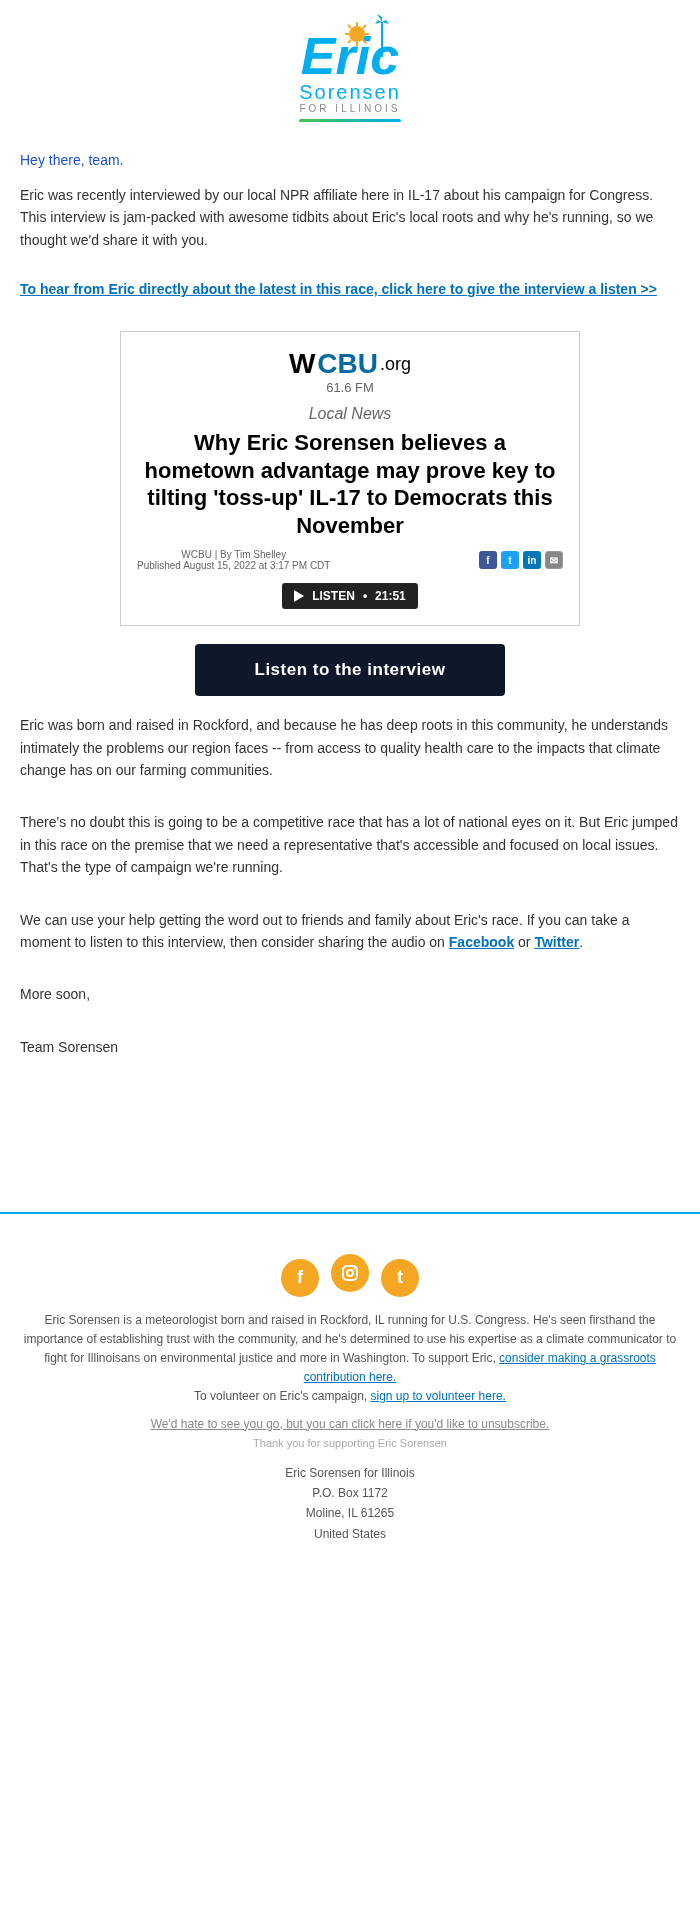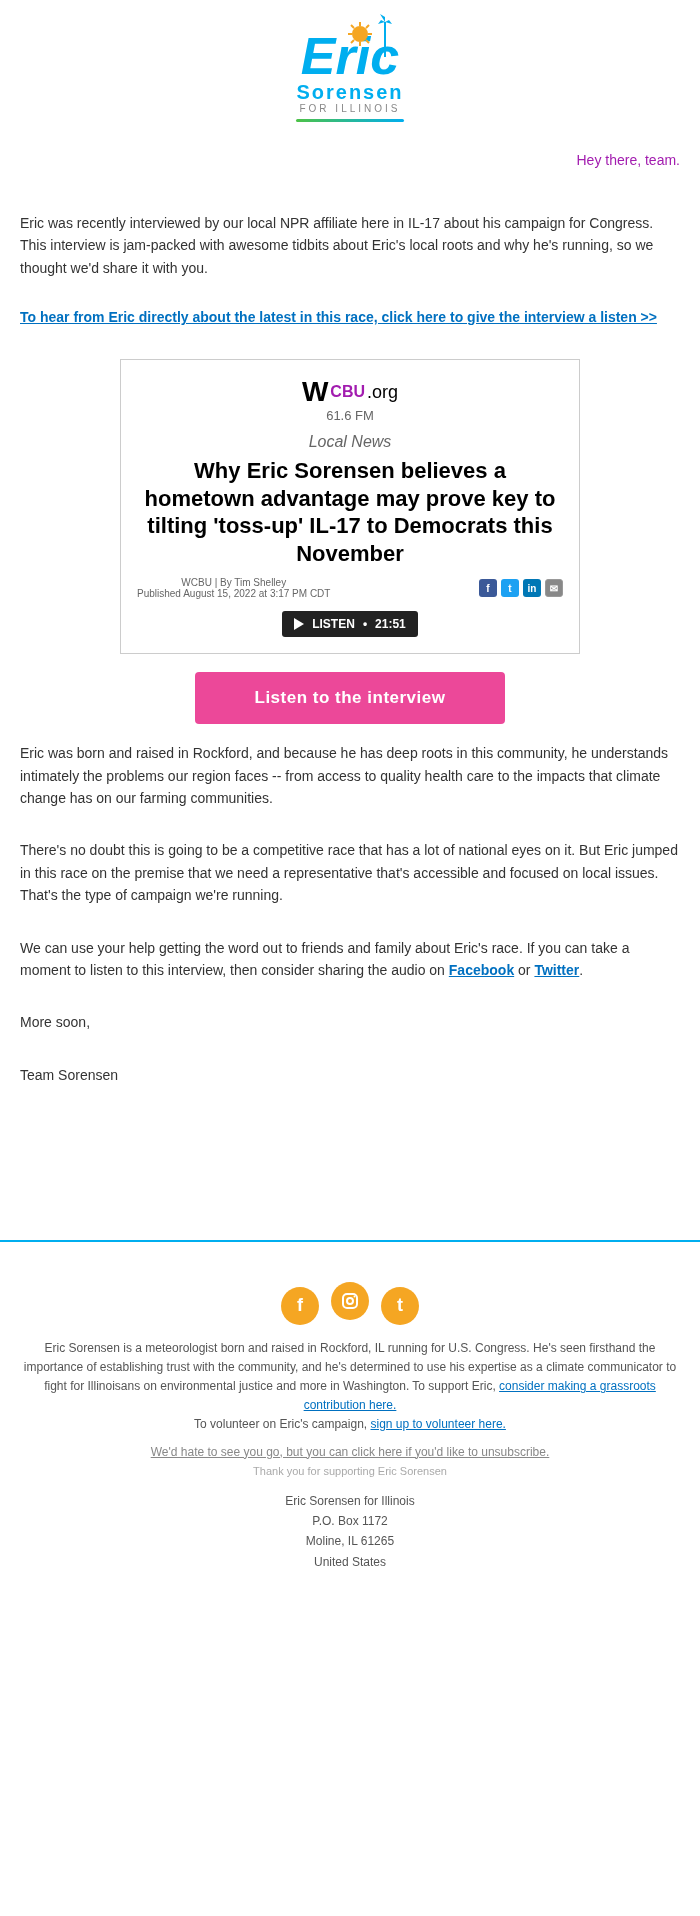--- a/index.html
+++ b/index.html
@@ -18,23 +18,22 @@
     }
     .header {
       text-align: center;
       padding: 30px 20px 20px;
     }
     .content {
       padding: 10px 20px 20px;
     }
     .greeting {
       font-size: 14px;
-      margin-bottom: 28px;
-      color: #a21caf;
-      text-align: right;
+      margin-bottom: 0;
+      color: #1d4ed8;
     }
     .body-text {
       font-size: 14px;
       line-height: 1.6;
       color: #333;
       margin-bottom: 14px;
     }
     .cta-link {
       color: #0070c0;
       font-weight: bold;
@@ -57,23 +56,23 @@
       align-items: center;
       justify-content: center;
       gap: 2px;
     }
     .wcbu-w {
       font-size: 28px;
       font-weight: 900;
       color: #000;
     }
     .wcbu-cbu {
-      font-size: 16px;
+      font-size: 28px;
       font-weight: 900;
-      color: #a21caf;
+      color: #0369a1;
     }
     .wcbu-org {
       font-size: 18px;
       color: #000;
       font-weight: normal;
     }
     .wcbu-fm {
       font-size: 13px;
       color: #666;
       text-align: center;
@@ -140,21 +139,21 @@
       border-bottom: 6px solid transparent;
       border-left: 10px solid #fff;
       display: inline-block;
     }
     .cta-button-container {
       text-align: center;
       margin: 18px 0;
     }
     .cta-button {
       display: inline-block;
-      background: #ec4899;
+      background: #0f172a;
       color: #fff;
       font-size: 17px;
       font-weight: bold;
       padding: 16px 60px;
       text-decoration: none;
       border-radius: 4px;
       cursor: pointer;
       border: none;
       letter-spacing: 0.5px;
     }
@@ -246,21 +245,21 @@
         </svg>
 
         <svg width="22" height="45" viewBox="0 0 22 45" style="position:absolute; top:-18px; right:8px;">
           <rect x="10" y="10" width="2" height="35" fill="#00aeef"></rect>
           <polygon points="11,10 6,2 11,5" fill="#00aeef"></polygon>
           <polygon points="11,10 18,12 15,8" fill="#00aeef"></polygon>
           <polygon points="11,10 4,12 7,8" fill="#00aeef"></polygon>
         </svg>
         <span style="font-size:52px; font-weight:900; color:#00aeef; font-style:italic; line-height:1;">Eric</span>
       </div>
-      <div style="font-size:20px; font-weight:700; color:#00aeef; letter-spacing:2px; line-height:1;">Sorensen</div>
+      <div style="font-size:20px; font-weight:400; color:#00aeef; letter-spacing:2px; line-height:1;">Sorensen</div>
       <div style="font-size:10px; color:#888; letter-spacing:3px; text-transform:uppercase; margin-top:1px;">FOR ILLINOIS</div>
       <div style="height:3px; background:linear-gradient(to right, #4dc247, #00aeef); margin-top:5px; border-radius:2px;"></div>
     </div>
   </div>
 
   <div class="content">
 
     <p class="greeting">Hey there, team.</p>
     <br>
     <p class="body-text">Eric was recently interviewed by our local NPR affiliate here in IL-17 about his campaign for Congress. This interview is jam-packed with awesome tidbits about Eric's local roots and why he's running, so we thought we'd share it with you.</p>

